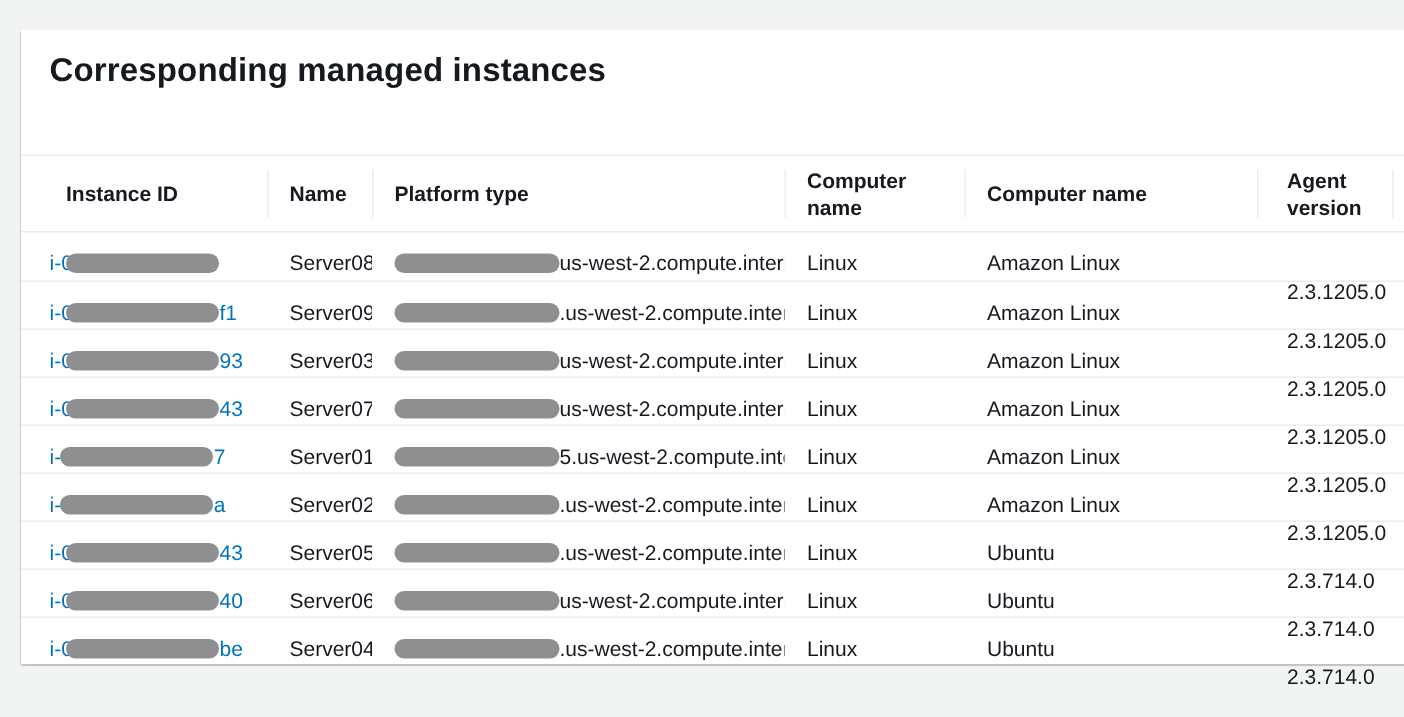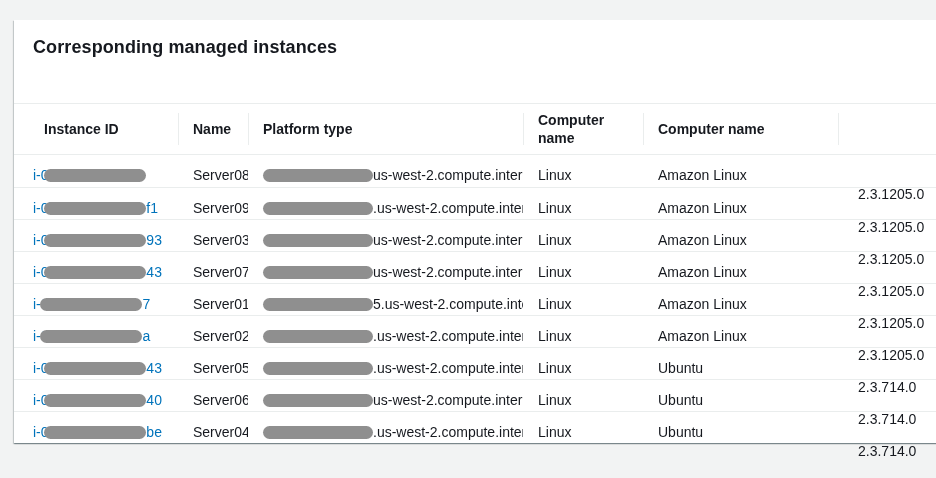--- a/index.html
+++ b/index.html
@@ -11,21 +11,21 @@
   }
   .card {
     position:absolute; left:14px; top:20px; width:930px; height:423px;
     background:#ffffff;
     box-shadow:0 1px 1px 0 rgba(0,28,36,.30), 1px 1px 1px 0 rgba(0,28,36,.15), -1px 1px 1px 0 rgba(0,28,36,.15);
   }
   .card-header {
     height:83px; box-sizing:border-box; padding:16px 20px 0 19px;
   }
   .card-title {
-    font-size:18px; font-weight:700; line-height:22px; color:#16191f;
+    font-size:22px; font-weight:700; line-height:22px; color:#16191f;
     letter-spacing:.1px;
   }
   .grid {
     display:grid;
     grid-template-columns:164px 70px 275px 120px 195px 90px 1fr;
   }
   .thead {
     border-top:1px solid #eaeded;
     border-bottom:1px solid #eaeded;
     height:52px; box-sizing:border-box;
@@ -64,20 +64,21 @@
   <div class="card-header">
     <div class="card-title">Corresponding managed instances</div>
   </div>
 
   <div class="grid thead">
     <div class="th first">Instance ID</div>
     <div class="th">Name</div>
     <div class="th">Platform type</div>
     <div class="th">Computer name</div>
     <div class="th">Computer name</div>
+    <div class="th agent">Agent version</div>
     <div class="th"></div>
   </div>
 
   <div id="tbody">
   <div class="grid row">
     <div class="td first">
       <a class="link"><span>i-02</span><span class="bar id"></span><span></span></a>
     </div>
     <div class="td">Server08</div>
     <div class="td">

